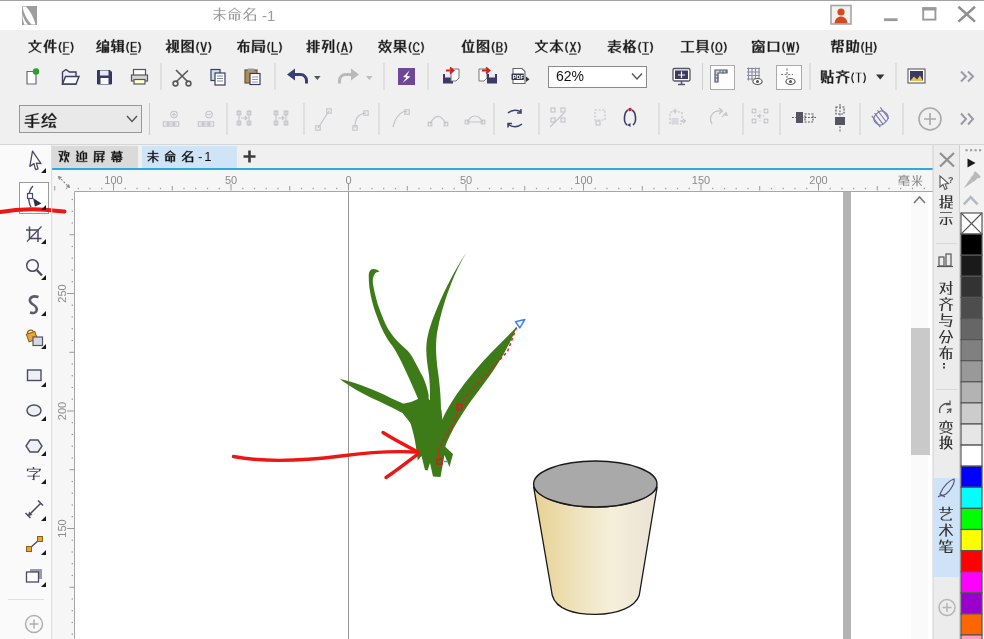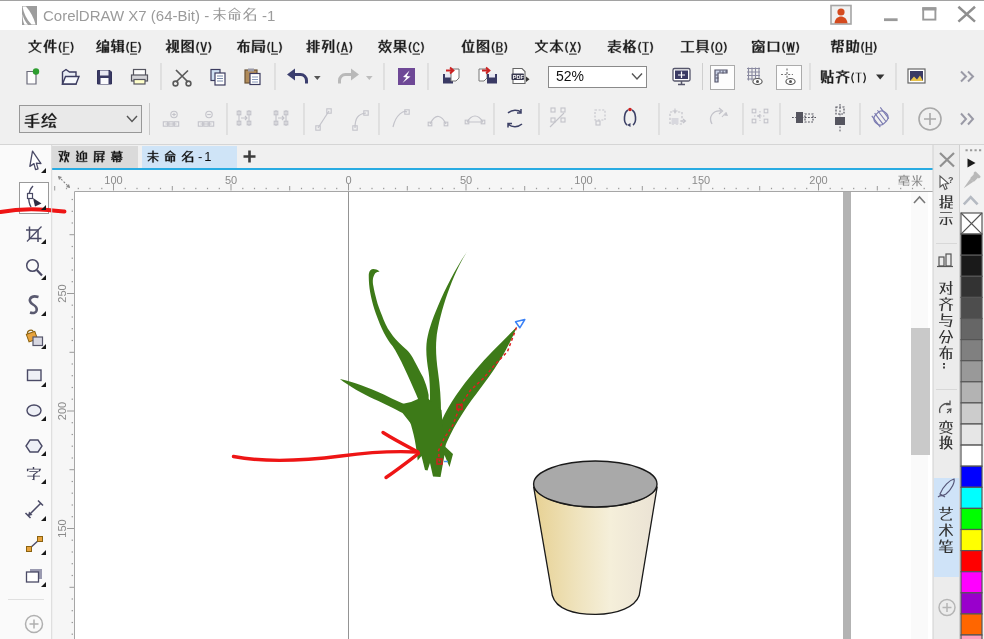--- a/index.html
+++ b/index.html
@@ -5,24 +5,23 @@
 </style></head>
 <body>
 <div style="position:relative;width:984px;height:639px;overflow:hidden;background:#fff">
 <div style="position:absolute;left:0px;top:0px;width:984px;height:1.5px;background:#a2a2a2;"></div>
     <div style="position:absolute;left:0px;top:1px;width:984px;height:29px;background:#ffffff;"></div>
     <div style="position:absolute;left:0px;top:30px;width:984px;height:30px;background:#f0f0f0;"></div>
     <div style="position:absolute;left:0px;top:60px;width:984px;height:35px;background:#f0f0f0;"></div>
     <div style="position:absolute;left:0px;top:94.5px;width:984px;height:0.8px;background:#dddddd;"></div>
     <div style="position:absolute;left:0px;top:95px;width:984px;height:49px;background:#f0f0f0;"></div>
     <div style="position:absolute;left:0px;top:144px;width:984px;height:1px;background:#d5d5d5;"></div>
-    <div style="position:absolute;left:43px;top:7px;font-size:15px;color:#9b9b9b;font-family:'Liberation Sans',sans-serif;white-space:pre">CorelDRAW X7 (64-Bit) - </div>
     <div style="position:absolute;left:262px;top:7px;font-size:15px;color:#9b9b9b;font-family:'Liberation Sans',sans-serif">-1</div>
     <div style="position:absolute;left:548px;top:65.5px;width:99px;height:22px;background:#fff;border:1px solid #8a8a8a;box-sizing:border-box"></div>
-    <div style="position:absolute;left:556px;top:68px;font-size:14px;color:#111;font-family:'Liberation Sans',sans-serif">52%</div>
+    <div style="position:absolute;left:556px;top:68px;font-size:14px;color:#111;font-family:'Liberation Sans',sans-serif">62%</div>
     <div style="position:absolute;left:710px;top:64.5px;width:25px;height:25px;background:#fdfdfd;border:1px solid #ababab;box-sizing:border-box"></div>
     <div style="position:absolute;left:775.5px;top:64.5px;width:26px;height:25px;background:#fdfdfd;border:1px solid #ababab;box-sizing:border-box"></div>
     <div style="position:absolute;left:18.5px;top:105px;width:123px;height:28px;background:#e9e9e9;border:1px solid #989898;box-sizing:border-box"></div>
     <div style="position:absolute;left:0px;top:145px;width:984px;height:26px;background:#f0f0f0;"></div>
     <div style="position:absolute;left:52px;top:146px;width:86px;height:21.5px;background:#dadada;"></div>
     <div style="position:absolute;left:142px;top:146px;width:94.5px;height:21.5px;background:#cfe4f7;"></div>
     <div style="position:absolute;left:198px;top:149px;font-size:13px;color:#111;font-family:'Liberation Sans',sans-serif;letter-spacing:2px">-1</div>
     <div style="position:absolute;left:52px;top:167.5px;width:881.5px;height:2.8px;background:#29abe2;"></div>
     <div style="position:absolute;left:52px;top:170.3px;width:881.5px;height:20.7px;background:#f6f6f6;"></div>
     <div style="position:absolute;left:52px;top:191px;width:22px;height:448px;background:#f6f6f6;"></div>

